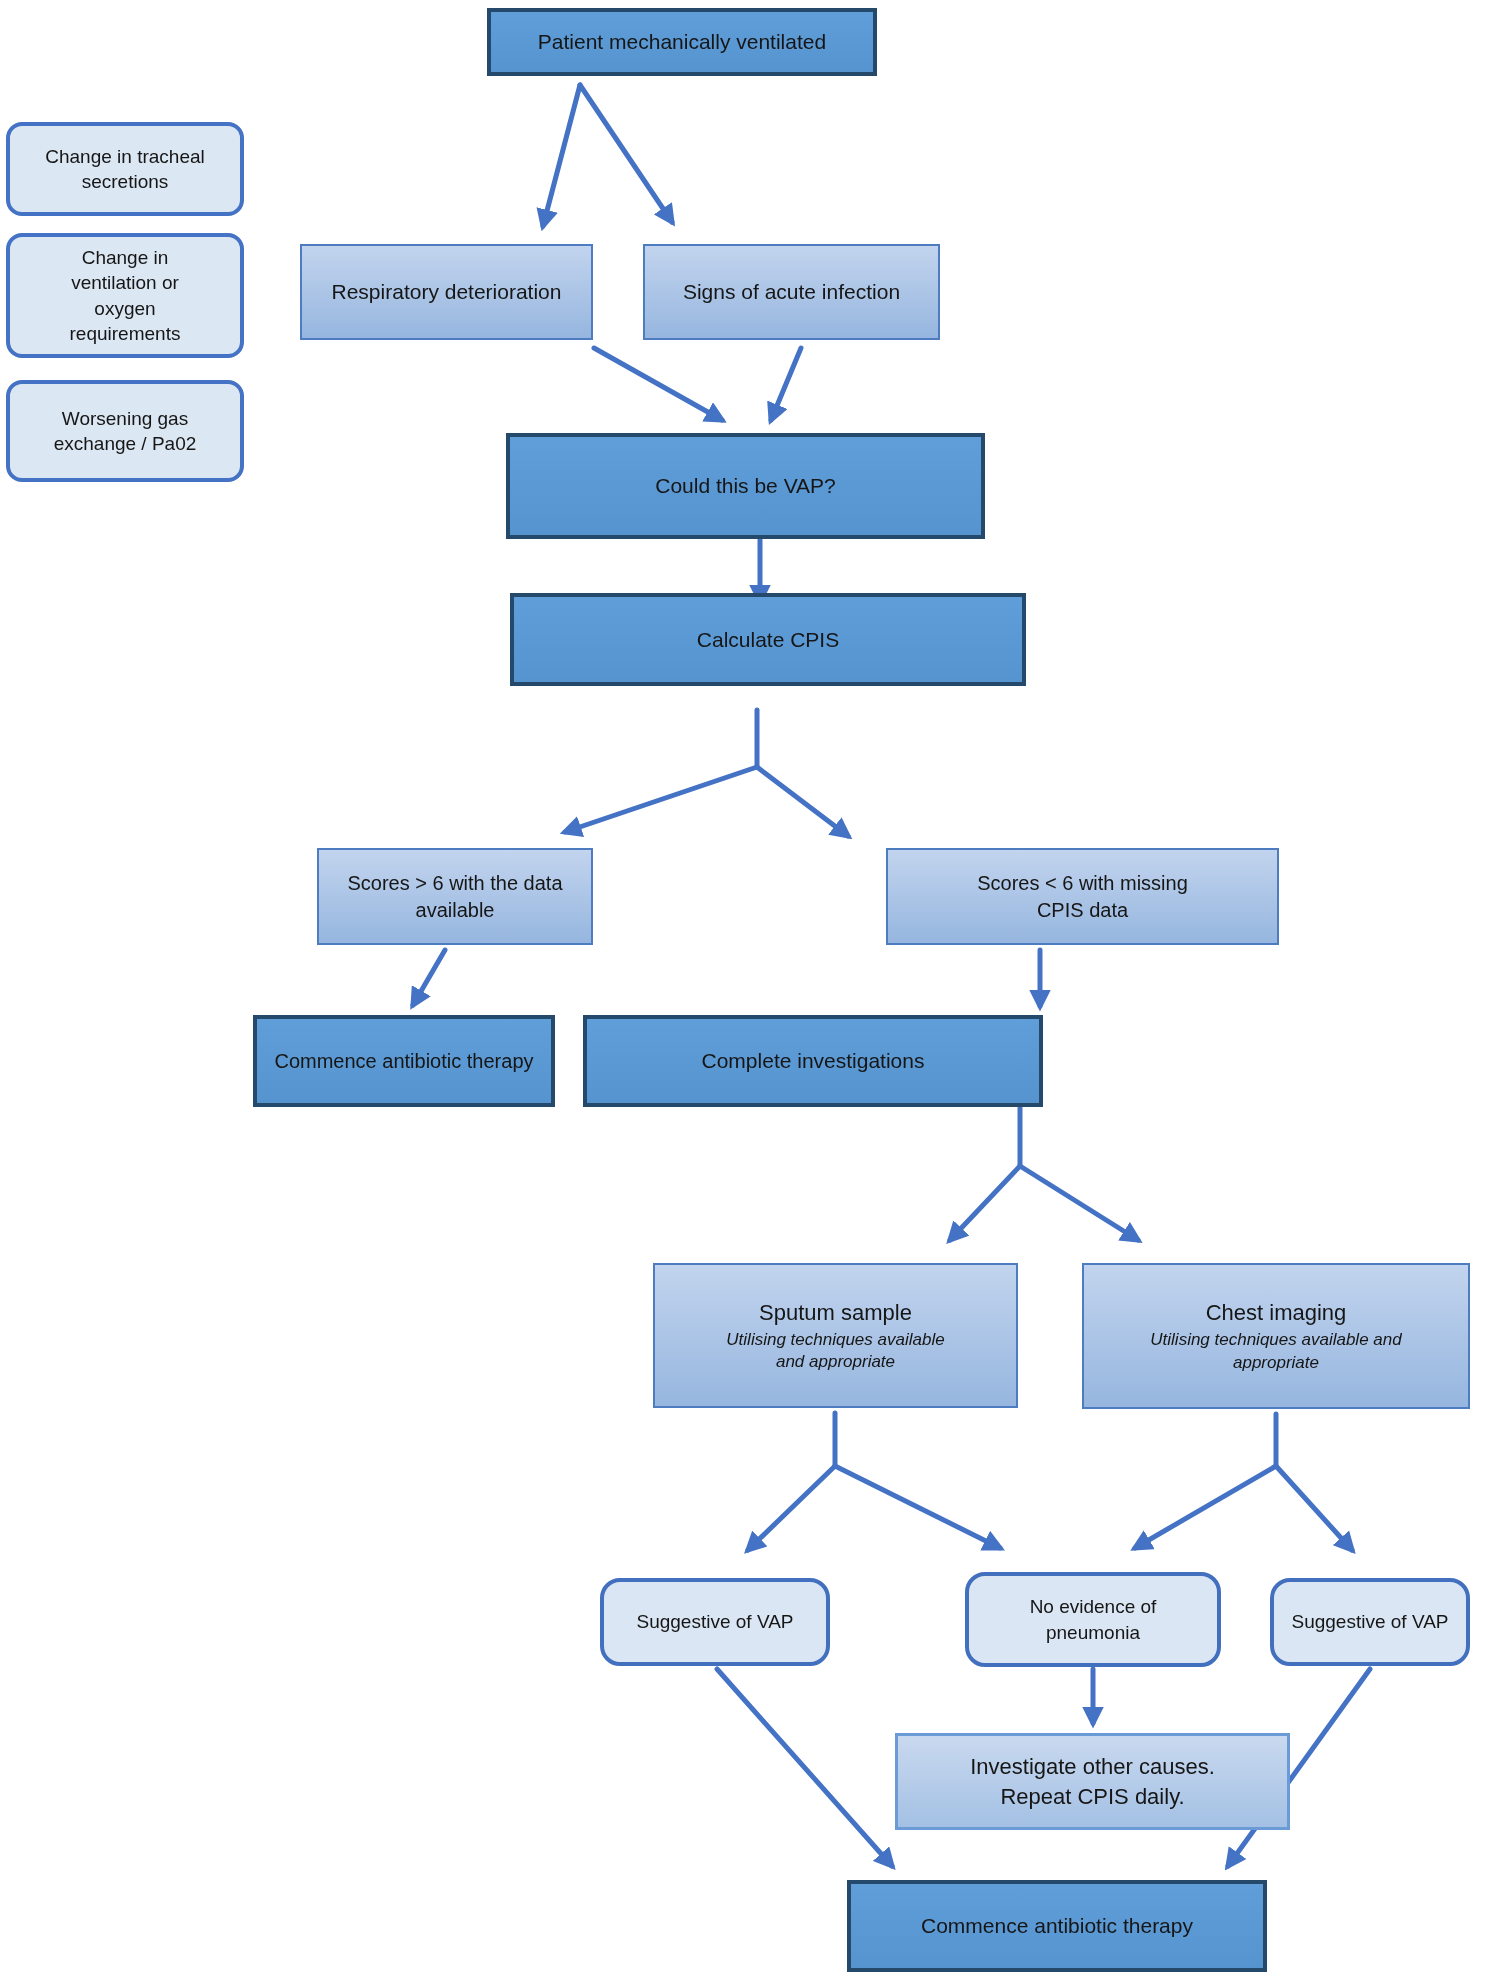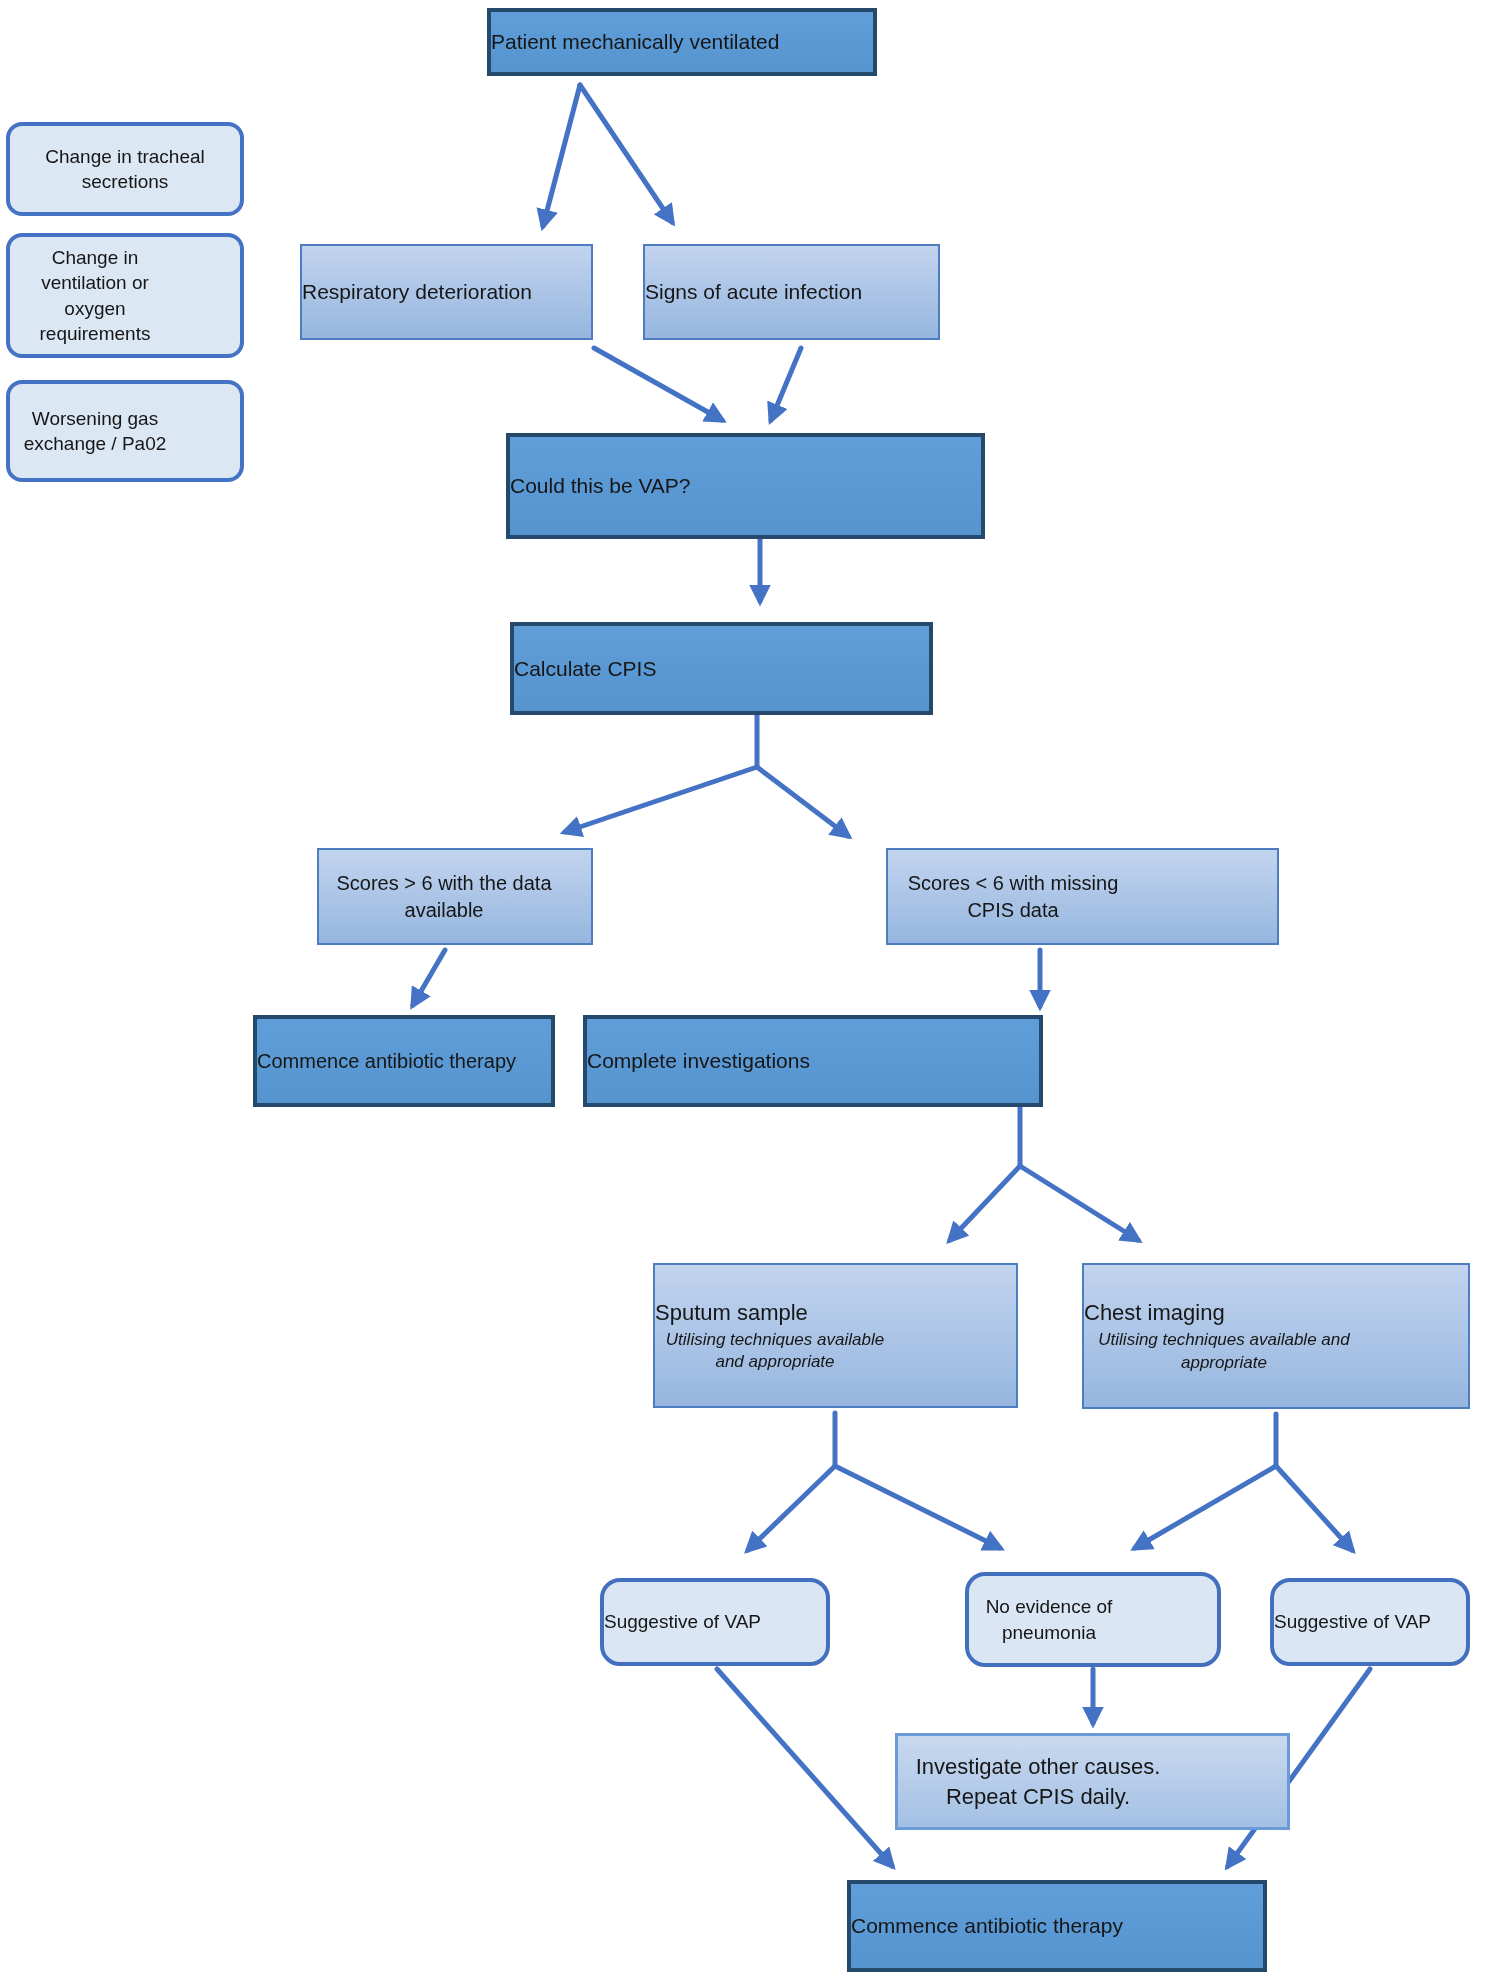--- a/index.html
+++ b/index.html
@@ -1,18 +1,18 @@
 <!DOCTYPE html>
 <html><head>
 <meta charset="utf-8">
 <style>
   html,body{margin:0;padding:0;background:#ffffff;}
   #canvas{position:relative;width:1504px;height:1977px;background:#ffffff;overflow:hidden;
           font-family:"Liberation Sans",sans-serif;}
-  .box{position:absolute;display:flex;flex-direction:column;align-items:flex-start;justify-content:center;
+  .box{position:absolute;display:flex;flex-direction:column;align-items:center;justify-content:center;
        text-align:center;color:#161616;box-sizing:border-box;line-height:1.32;z-index:3;}
   .solid{background:linear-gradient(180deg,#5f9ed8 0%,#5694d0 100%);border:4px solid #24496b;font-size:21px;}
   .grad{background:linear-gradient(180deg,#c2d4ee 0%,#96b6df 100%);border:2px solid #4e7cc0;font-size:20px;}
   .pill{background:#dce7f4;border:4px solid #4472c4;border-radius:16px;font-size:19px;}
   .pill-b{background:#dbe6f4;border:4px solid #4270bf;border-radius:20px;font-size:19px;}
   .soft{background:linear-gradient(180deg,#c9d9ef 0%,#a3c0e4 100%);border:3px solid #6b9bd7;font-size:22px;}
   .title{font-size:22px;}
   .sub{font-size:17px;font-style:italic;margin-top:2px;}
   .w150{max-width:150px;}
   .w160{max-width:160px;}
@@ -46,21 +46,21 @@
   <div class="box grad" style="left:300px;top:244px;width:293px;height:96px;font-size:21px;">
     <span>Respiratory deterioration</span>
   </div>
   <div class="box grad" style="left:643px;top:244px;width:297px;height:96px;font-size:21px;">
     <span>Signs of acute infection</span>
   </div>
 
   <div class="box solid" style="left:506px;top:433px;width:479px;height:106px;">
     <span>Could this be VAP?</span>
   </div>
-  <div class="box solid" style="left:510px;top:622px;width:423px;height:93px;">
+  <div class="box solid" style="left:510px;top:593px;width:516px;height:93px;">
     <span>Calculate CPIS</span>
   </div>
 
   <div class="box grad" style="left:317px;top:848px;width:276px;height:97px;">
     <span class="w250">Scores &gt; 6 with the data available</span>
   </div>
   <div class="box grad" style="left:886px;top:848px;width:393px;height:97px;">
     <span class="w250">Scores &lt; 6 with missing CPIS data</span>
   </div>
 

